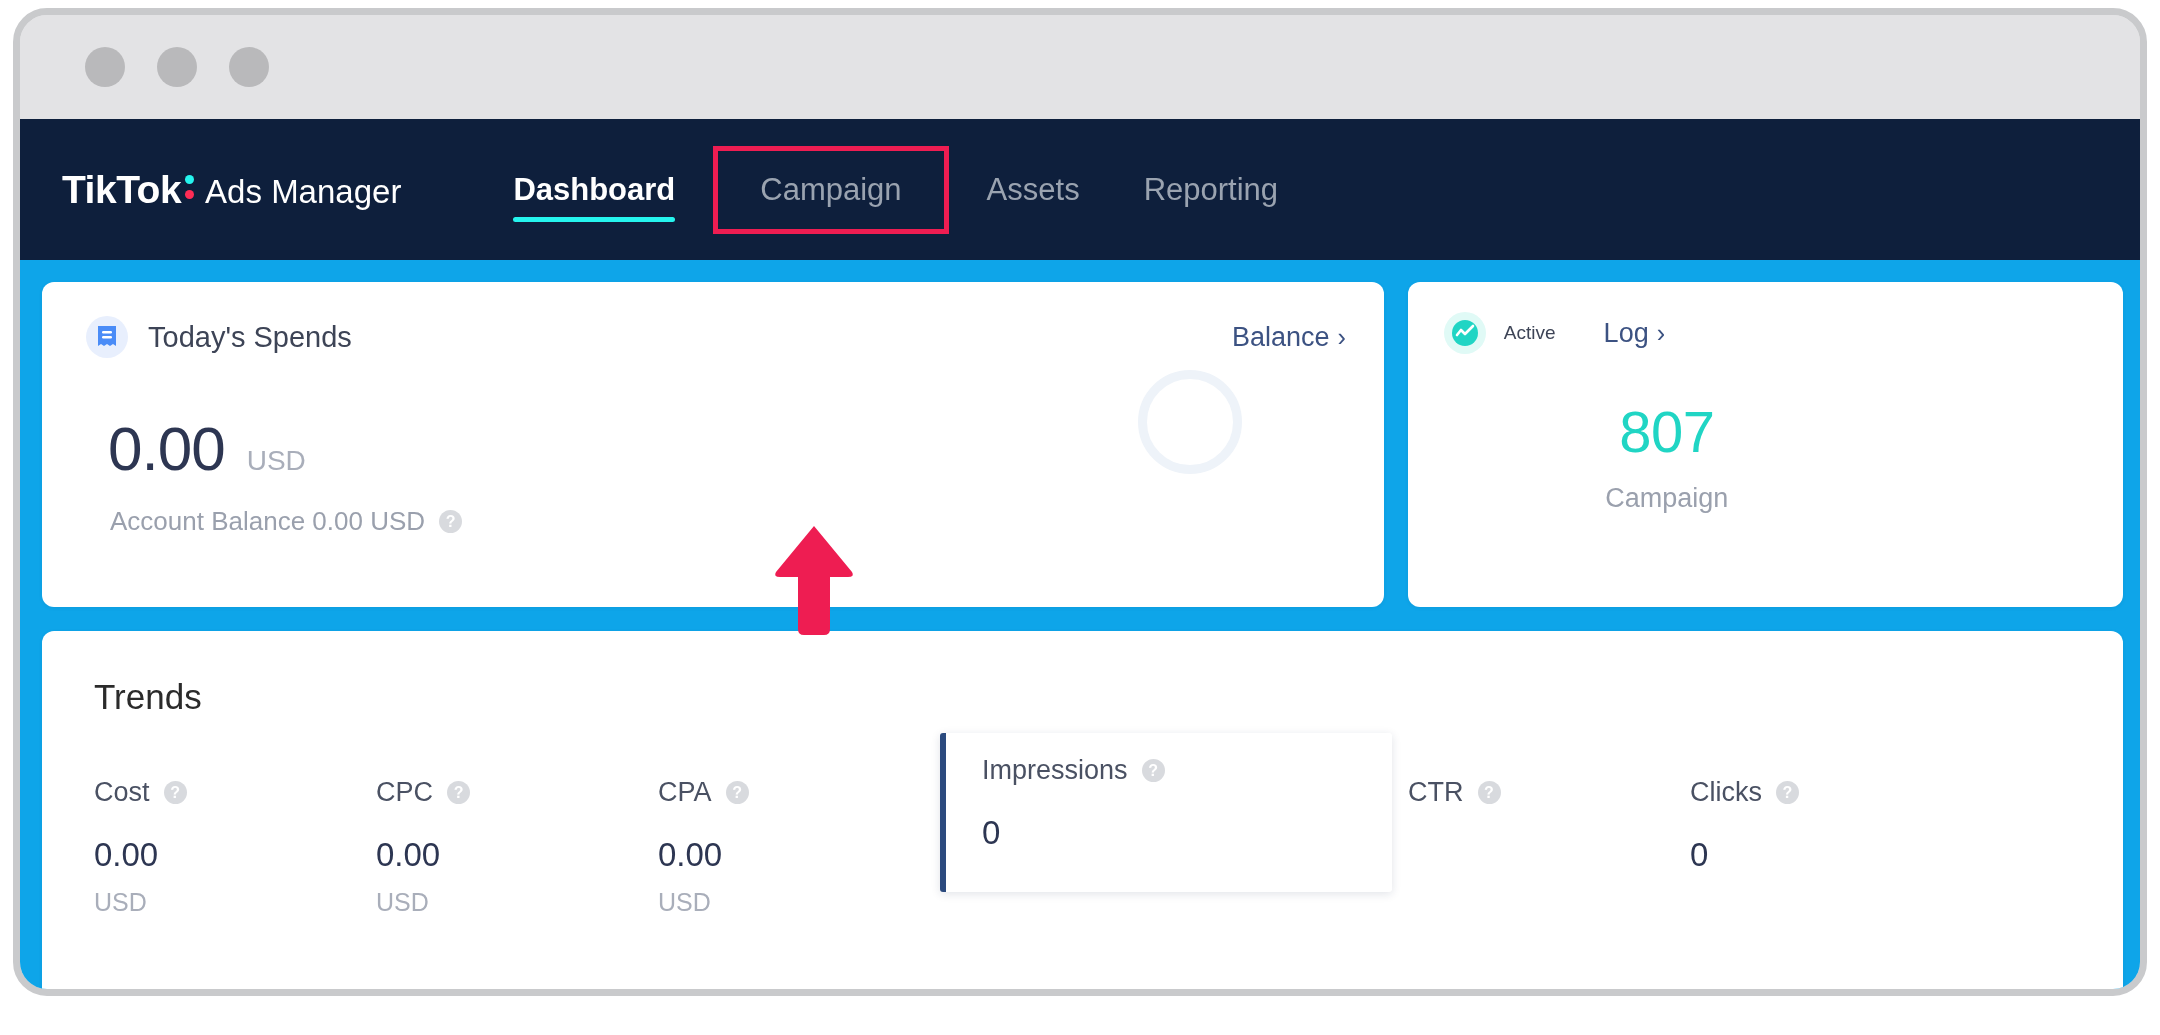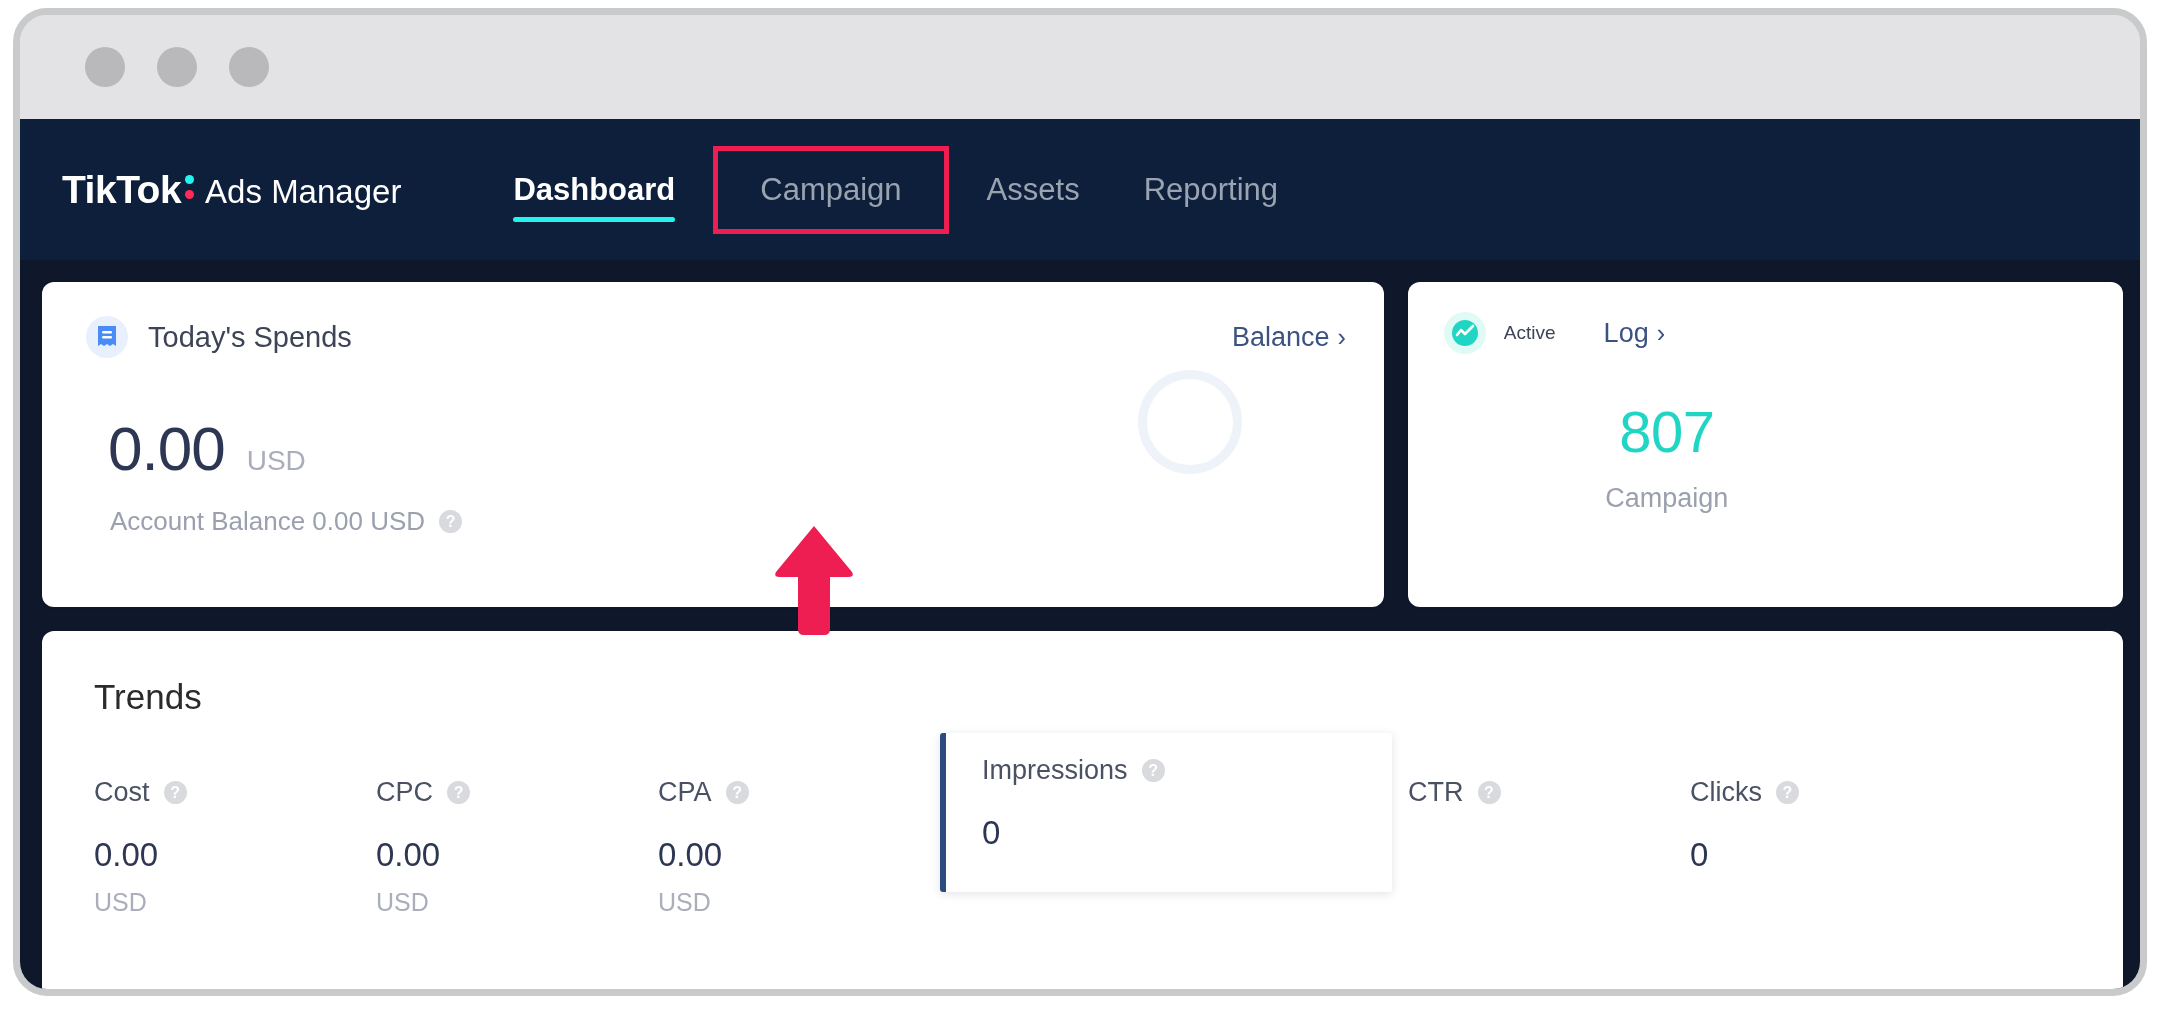--- a/index.html
+++ b/index.html
@@ -111,21 +111,21 @@
     background: #25f4ee;
   }
   .nav-item.highlighted {
     border: 5px solid #ee1d52;
     padding: 21px 42px;
     margin: 0 6px;
   }
 
   
   .page-body {
-    background: #0f172a;
+    background: #0ea5e9;
     height: 767px;
     padding: 22px 17px 0 22px;
     position: relative;
   }
 
   .top-cards {
     display: flex;
     gap: 24px;
     margin-bottom: 24px;
   }

